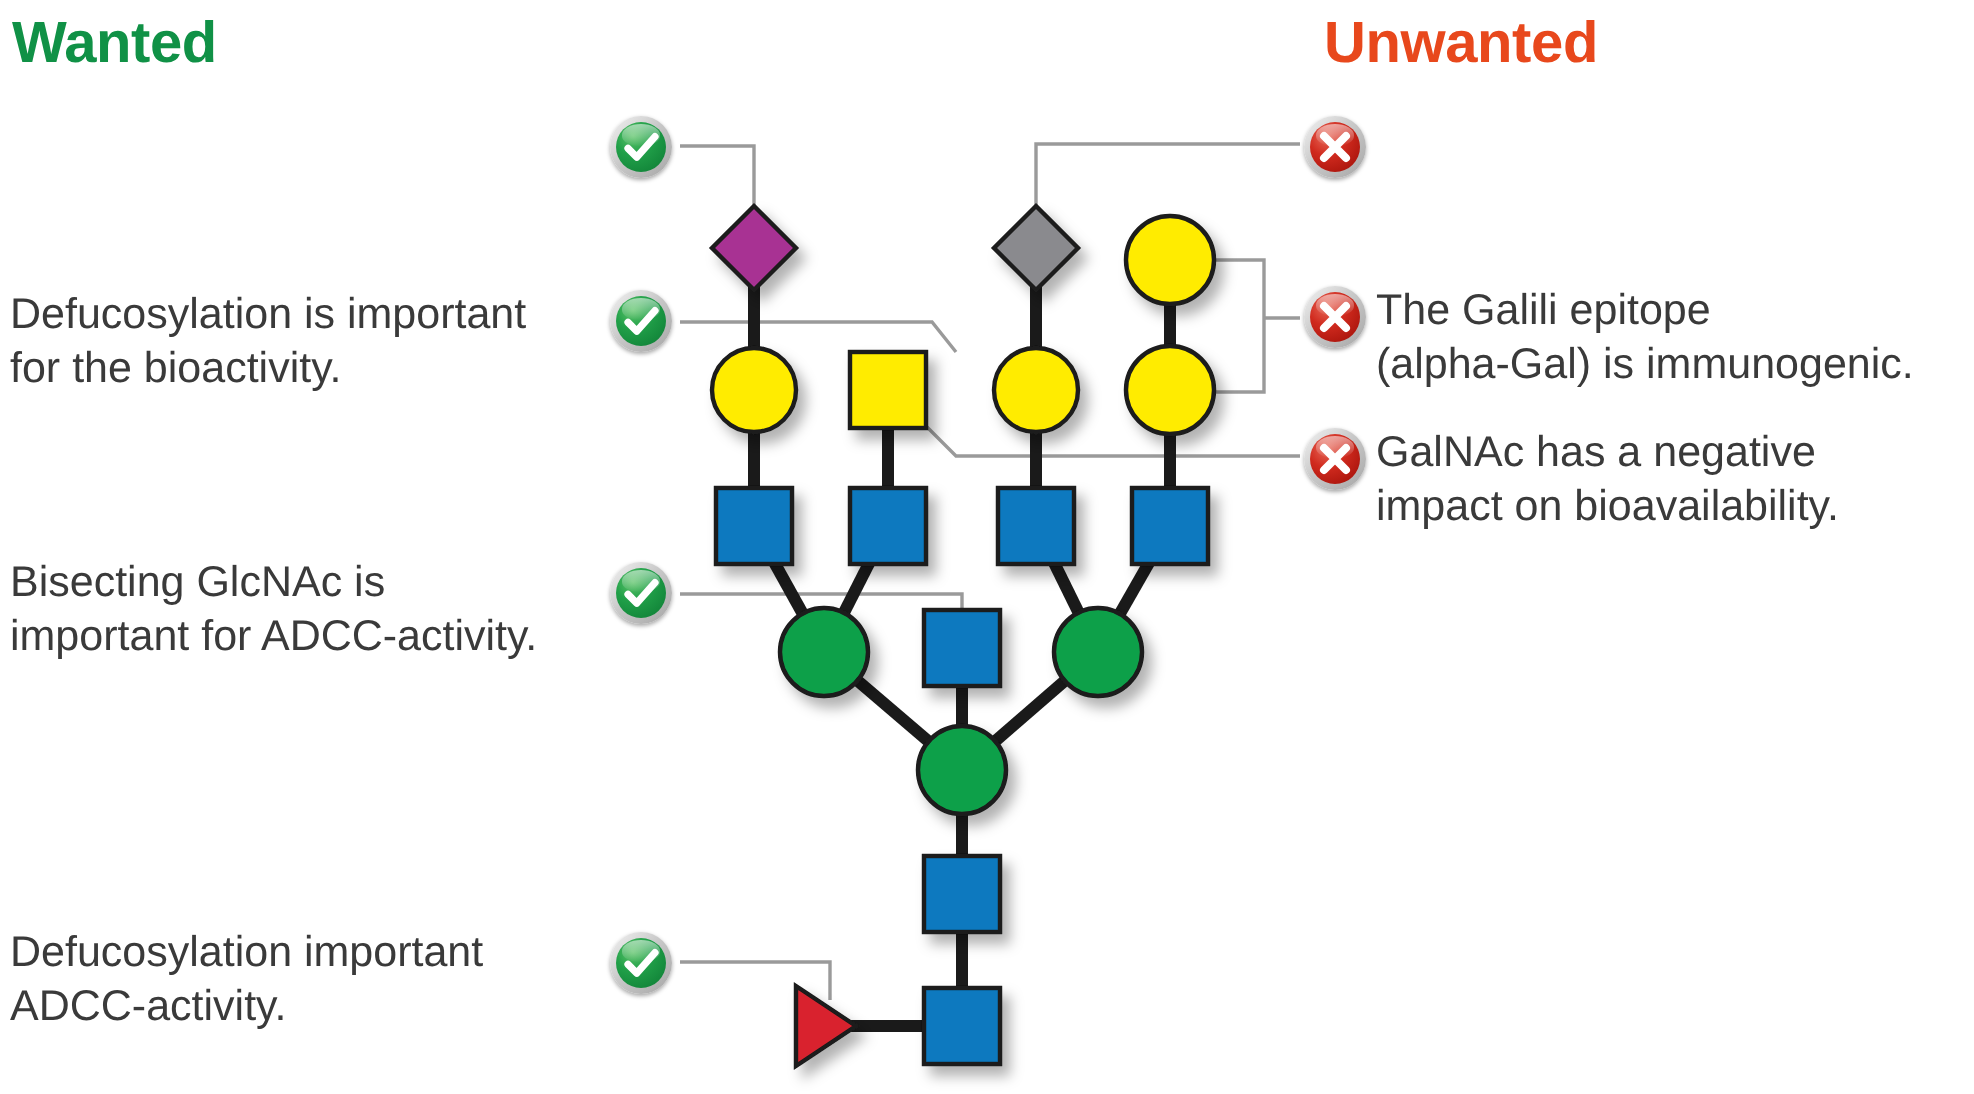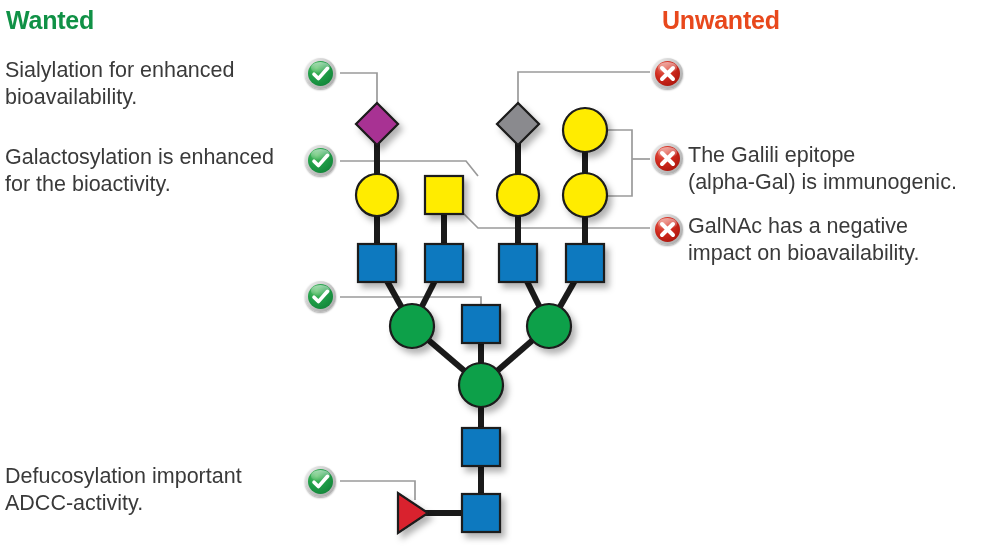--- a/index.html
+++ b/index.html
@@ -14,21 +14,21 @@
   #page {
     position: relative;
     width: 987px;
     height: 547px;
     background: #ffffff;
     overflow: hidden;
   }
   .hd {
     position: absolute;
     font-weight: bold;
-    font-size: 25px;
+    font-size: 29px;
     letter-spacing: -0.2px;
     white-space: nowrap;
   }
   #hd-wanted   { left: 6px;   top: 6px;  color: #109146; }
   #hd-unwanted { left: 648px; top: 6px;  color: #E8481C; margin-left: 14px; }
 
   .note {
     position: absolute;
     font-size: 21.5px;
     line-height: 27px;
@@ -91,24 +91,24 @@
   }
 </style>
 </head>
 <body>
 
 <div id="page">
 
   <div class="hd" id="hd-wanted">Wanted</div>
   <div class="hd" id="hd-unwanted">Unwanted</div>
 
-  <div class="note left" id="n-sial">Sialylation for enhanced
-bioavailability.</div>
-  <div class="note left" id="n-gal">Galactosylation is enhanced
+  <div class="note left" id="n-gal">Defucosylation is important
 for the bioactivity.</div>
+  <div class="note left" id="n-bis">Bisecting GlcNAc is
+important for ADCC-activity.</div>
   <div class="note left" id="n-defuc">Defucosylation important
 ADCC-activity.</div>
 
   <div class="note right" id="n-galnac">GalNAc has a negative
 impact on bioavailability.</div>
   <div class="note right" id="n-galili">The Galili epitope
 (alpha-Gal) is immunogenic.</div>
 
   <div class="badge ok" style="left:305px; top:58px;">
     <span class="ring"></span>

